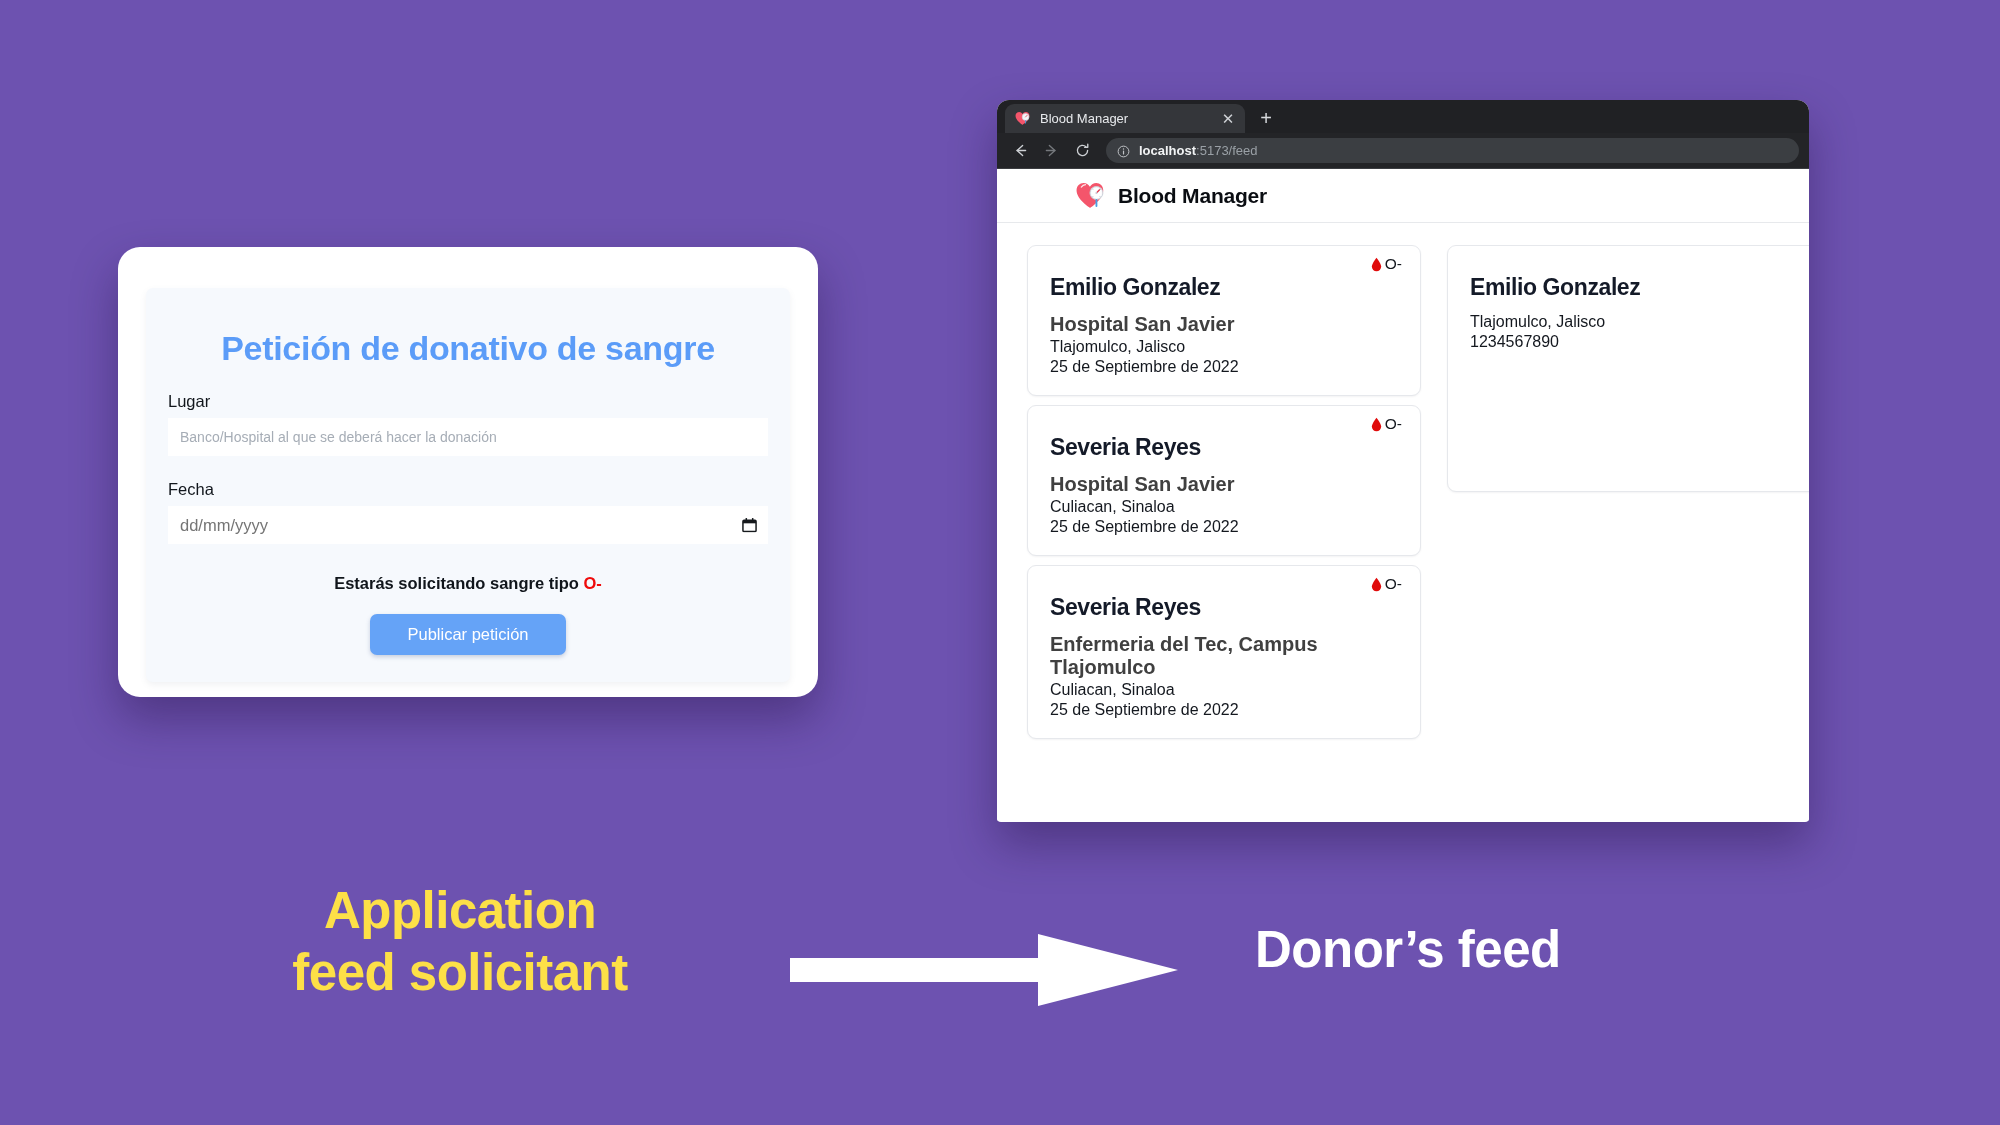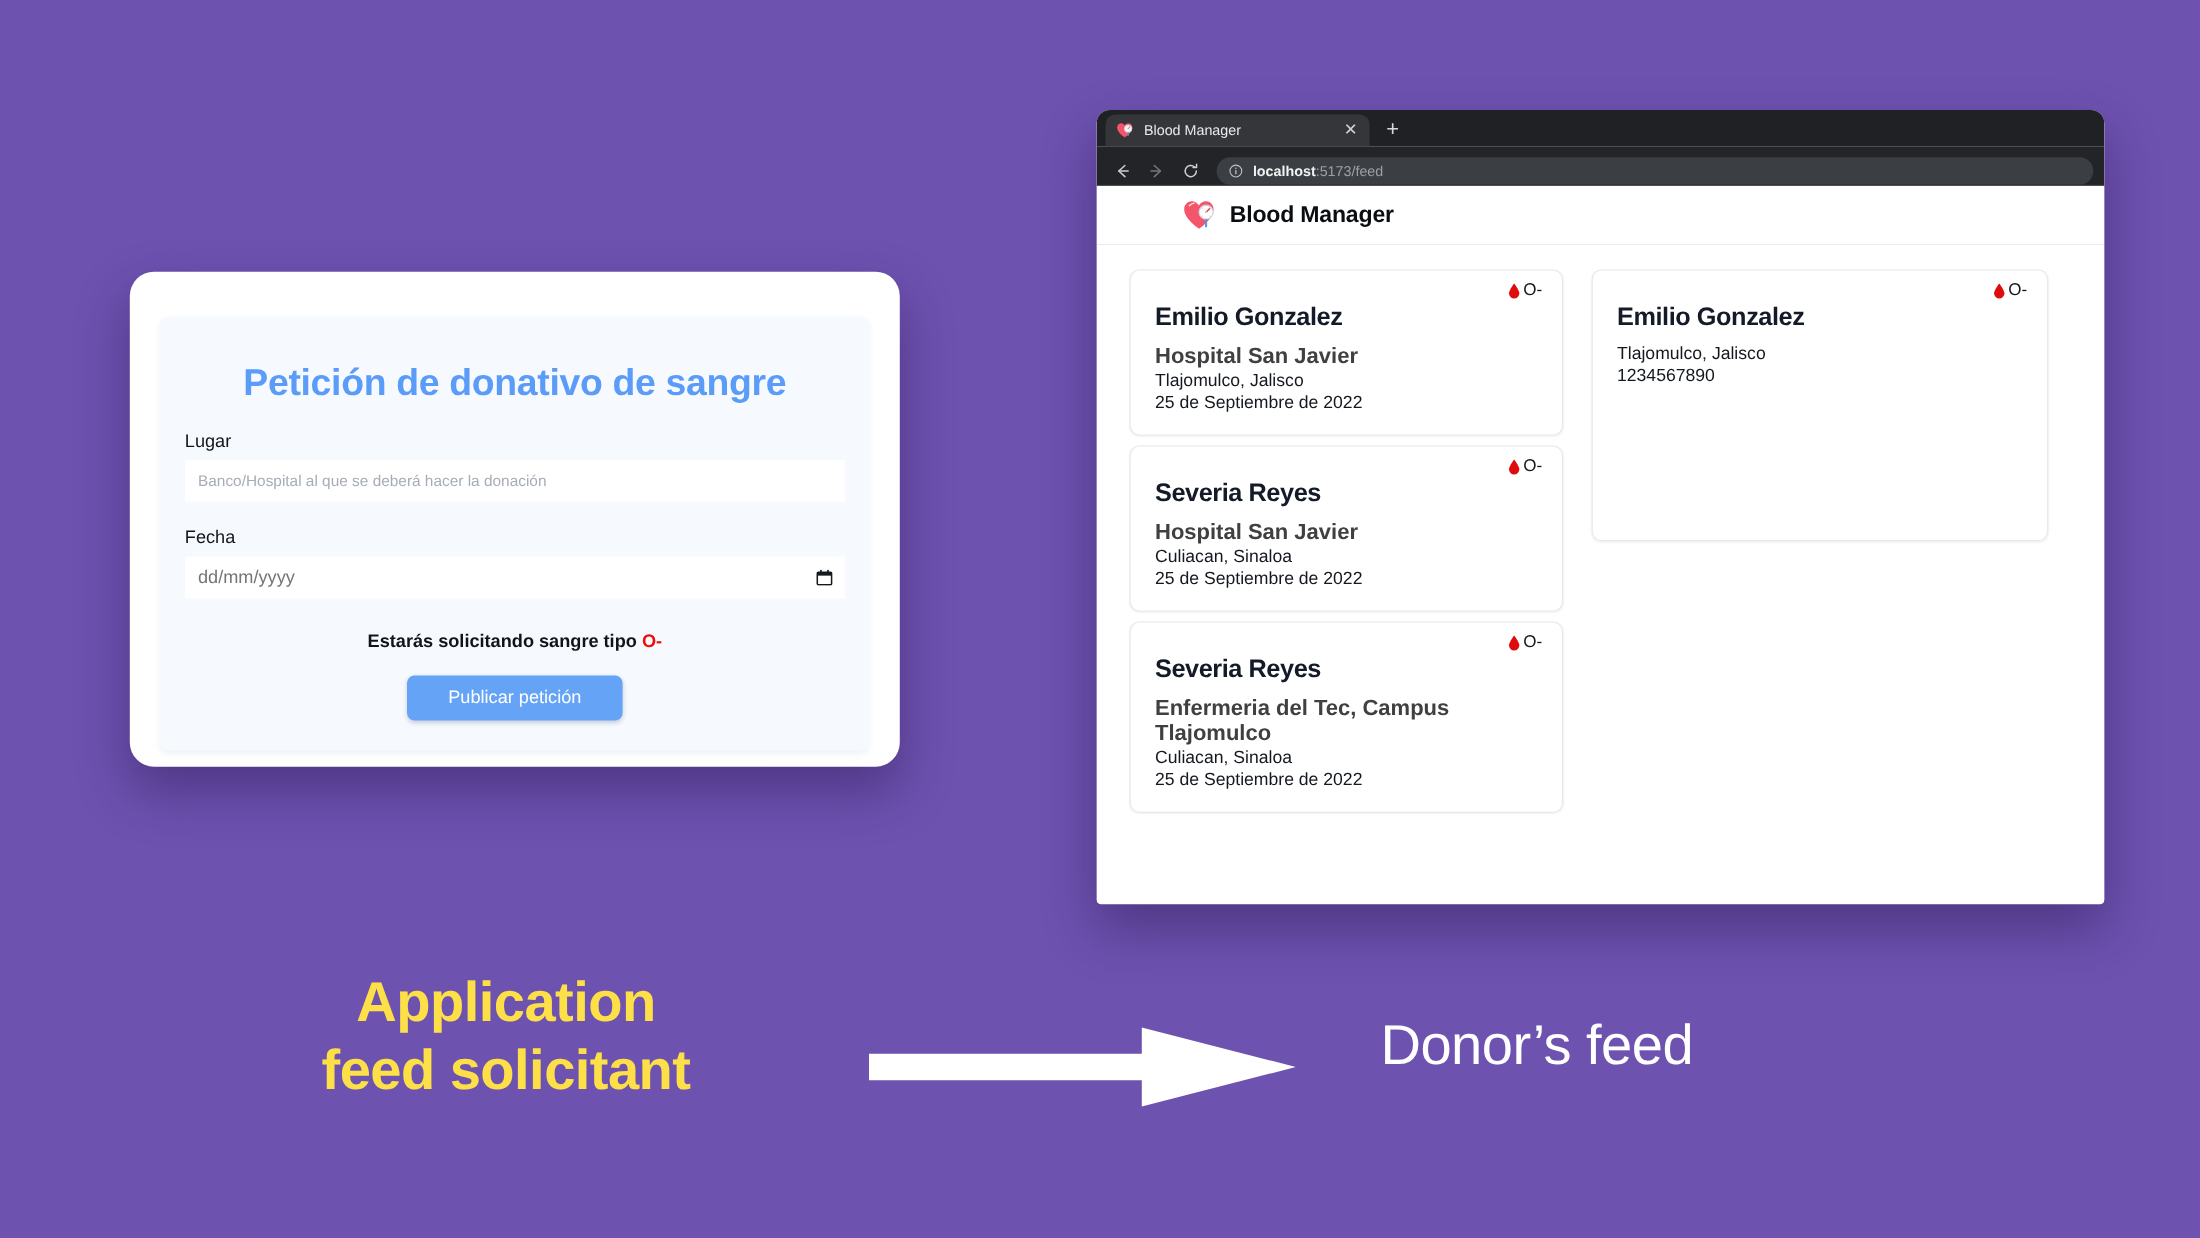--- a/index.html
+++ b/index.html
@@ -117,21 +117,21 @@
     padding: 11px 37px;
     cursor: pointer;
     box-shadow: 0 2px 4px rgba(60,80,130,0.25);
   }
 
   
   #browser-window {
     position: absolute;
     left: 997px;
     top: 100px;
-    width: 916px;
+    width: 812px;
     height: 722px;
     border-radius: 12px 12px 4px 4px;
     box-shadow: 0 22px 46px rgba(36, 16, 66, 0.40);
     overflow: hidden;
     background: #ffffff;
   }
 
   #tab-strip {
     height: 33px;
     background: #202124;
@@ -176,21 +176,21 @@
     line-height: 20px;
     width: 22px;
     text-align: center;
     cursor: pointer;
   }
 
   #toolbar {
     height: 36px;
     background: #232427;
     display: flex;
-    align-items: flex-end;
+    align-items: center;
     padding: 0 10px;
     border-bottom: 1px solid #3b3d41;
   }
   .nav-icon {
     width: 26px; height: 26px;
     display: flex; align-items: center; justify-content: center;
     color: #cdd0d4;
     cursor: pointer;
     margin-right: 5px;
   }
@@ -310,21 +310,21 @@
     font-weight: bold;
     line-height: 1.22;
     letter-spacing: -0.5px;
   }
   #caption-right {
     position: absolute;
     left: 1255px;
     top: 920px;
     color: #ffffff;
     font-size: 51px;
-    font-weight: normal;
+    font-weight: bold;
     letter-spacing: -0.5px;
   }
   #flow-arrow {
     position: absolute;
     left: 790px;
     top: 930px;
     width: 390px;
     height: 80px;
   }
 </style>

